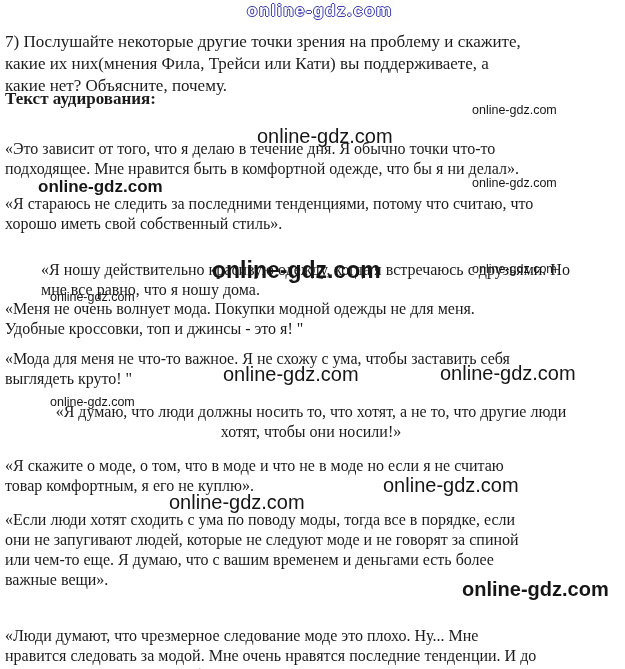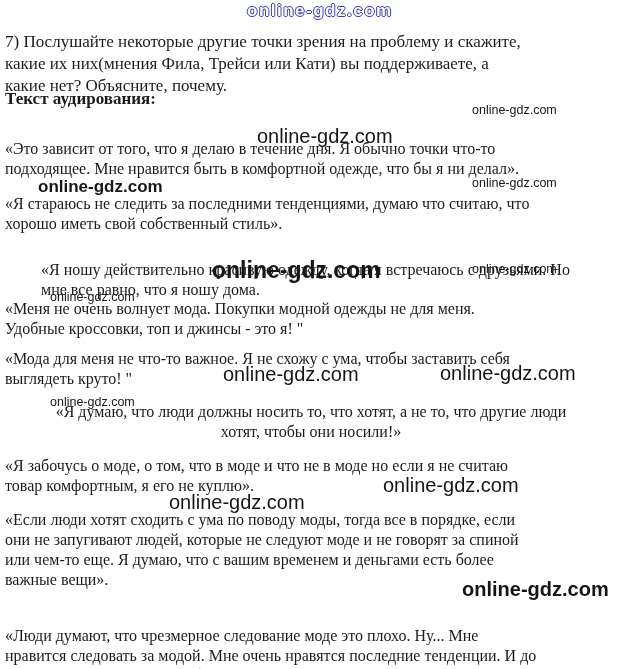--- a/index.html
+++ b/index.html
@@ -75,21 +75,21 @@
   <p class="label">Текст аудирования:</p>
 
   <span class="wm wm-lg" style="left:257px; top:125px;">online-gdz.com</span>
 
   <p class="para" style="top:139px;">«Это зависит от того, что я делаю в течение дня. Я обычно точки что-то
 подходящее. Мне нравится быть в комфортной одежде, что бы я ни делал».</p>
 
   <span class="wm wm-md" style="left:38px; top:178px;">online-gdz.com</span>
   <span class="wm wm-sm" style="left:472px; top:177px;">online-gdz.com</span>
 
-  <p class="para" style="top:194px;">«Я стараюсь не следить за последними тенденциями, думаю что считаю, что
+  <p class="para" style="top:194px;">«Я стараюсь не следить за последними тенденциями, потому что считаю, что
 хорошо иметь свой собственный стиль».</p>
 
   <p class="para" style="top:260px;margin-left:36px;">«Я ношу действительно красивую одежду, когда я встречаюсь с друзьями. Но
 мне все равно, что я ношу дома.</p>
 
   <span class="wm wm-xl" style="left:212px; top:258px;">online-gdz.com</span>
   <span class="wm wm-sm" style="left:472px; top:263px;">online-gdz.com</span>
   <span class="wm wm-sm" style="left:50px; top:291px;">online-gdz.com</span>
 
   <p class="para" style="top:349px;">«Мода для меня не что-то важное. Я не схожу с ума, чтобы заставить себя
@@ -98,21 +98,21 @@
   <p class="para" style="top:299px;">«Меня не очень волнует мода. Покупки модной одежды не для меня.
 Удобные кроссовки, топ и джинсы - это я! "</p>
 
   <span class="wm wm-lg" style="left:223px; top:363px;">online-gdz.com</span>
   <span class="wm wm-lg" style="left:440px; top:362px;">online-gdz.com</span>
   <span class="wm wm-sm" style="left:50px; top:396px;">online-gdz.com</span>
 
   <p class="para" style="top:402px;text-align:center;">«Я думаю, что люди должны носить то, что хотят, а не то, что другие люди
 хотят, чтобы они носили!»</p>
 
-  <p class="para" style="top:456px;">«Я забочусь о моде, о том, что в моде и что не в моде но если я не считаю
+  <p class="para" style="top:456px;">«Я скажите о моде, о том, что в моде и что не в моде но если я не считаю
 товар комфортным, я его не куплю».</p>
 
   <span class="wm wm-lg" style="left:383px; top:474px;">online-gdz.com</span>
   <span class="wm wm-lg" style="left:169px; top:491px;">online-gdz.com</span>
 
   <p class="para" style="top:510px;">«Если люди хотят сходить с ума по поводу моды, тогда все в порядке, если
 они не запугивают людей, которые не следуют моде и не говорят за спиной
 или чем-то еще. Я думаю, что с вашим временем и деньгами есть более
 важные вещи».</p>
 

